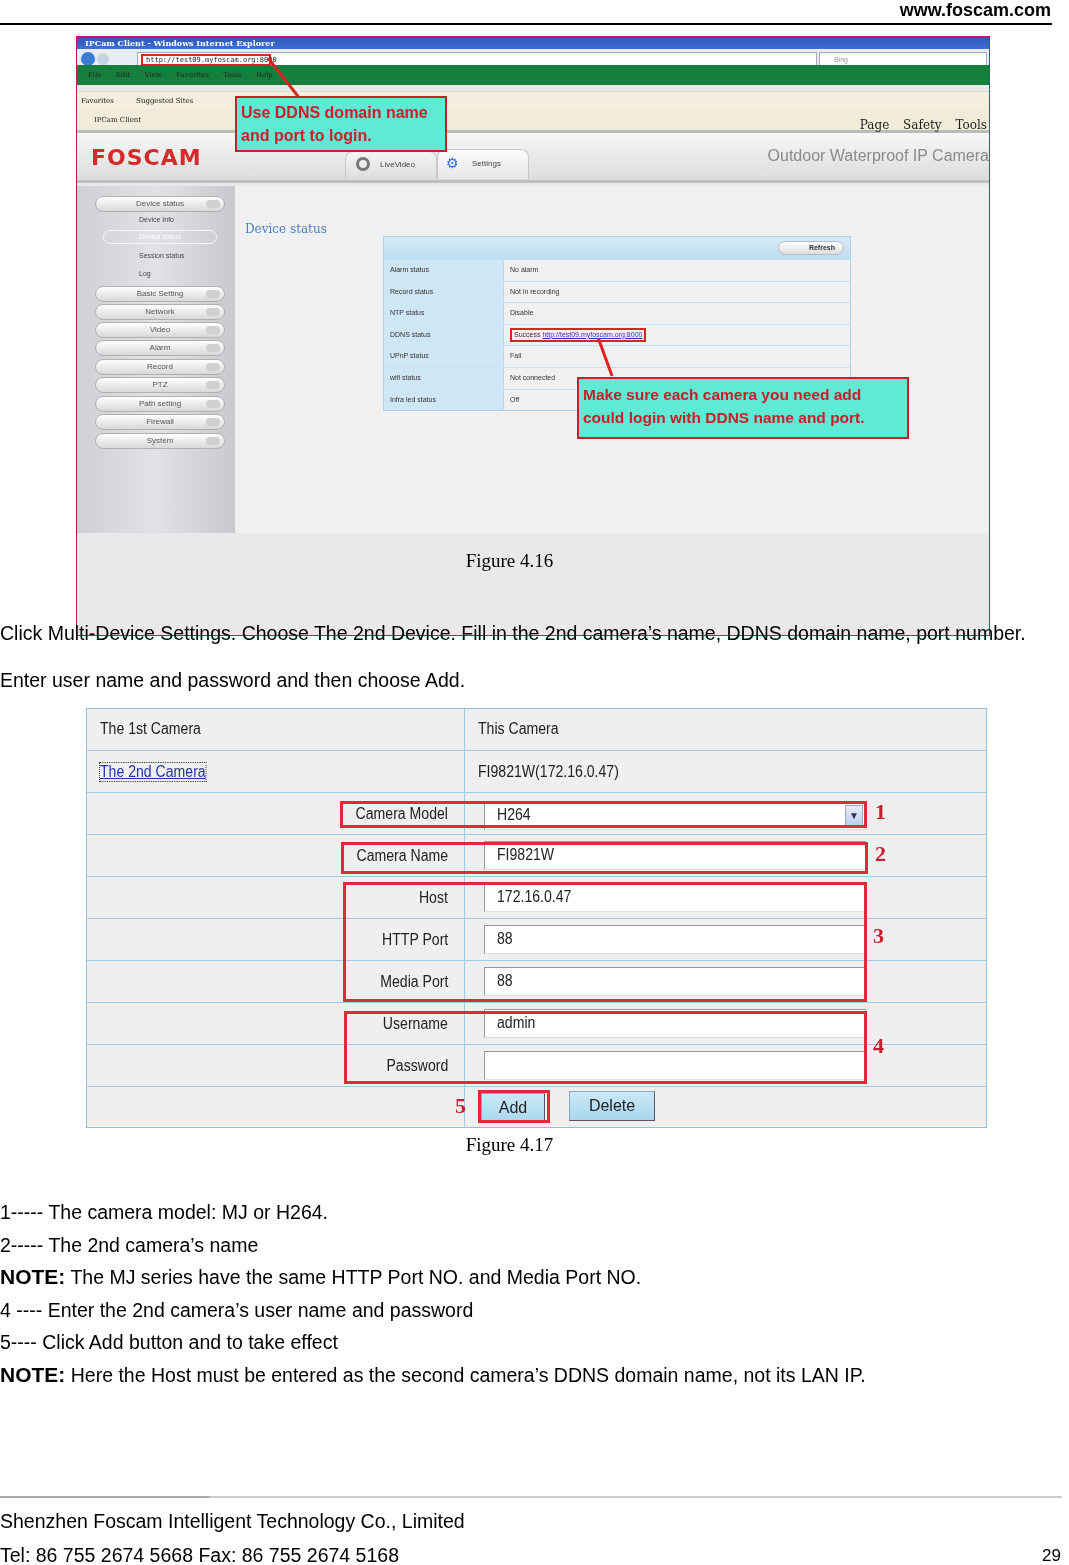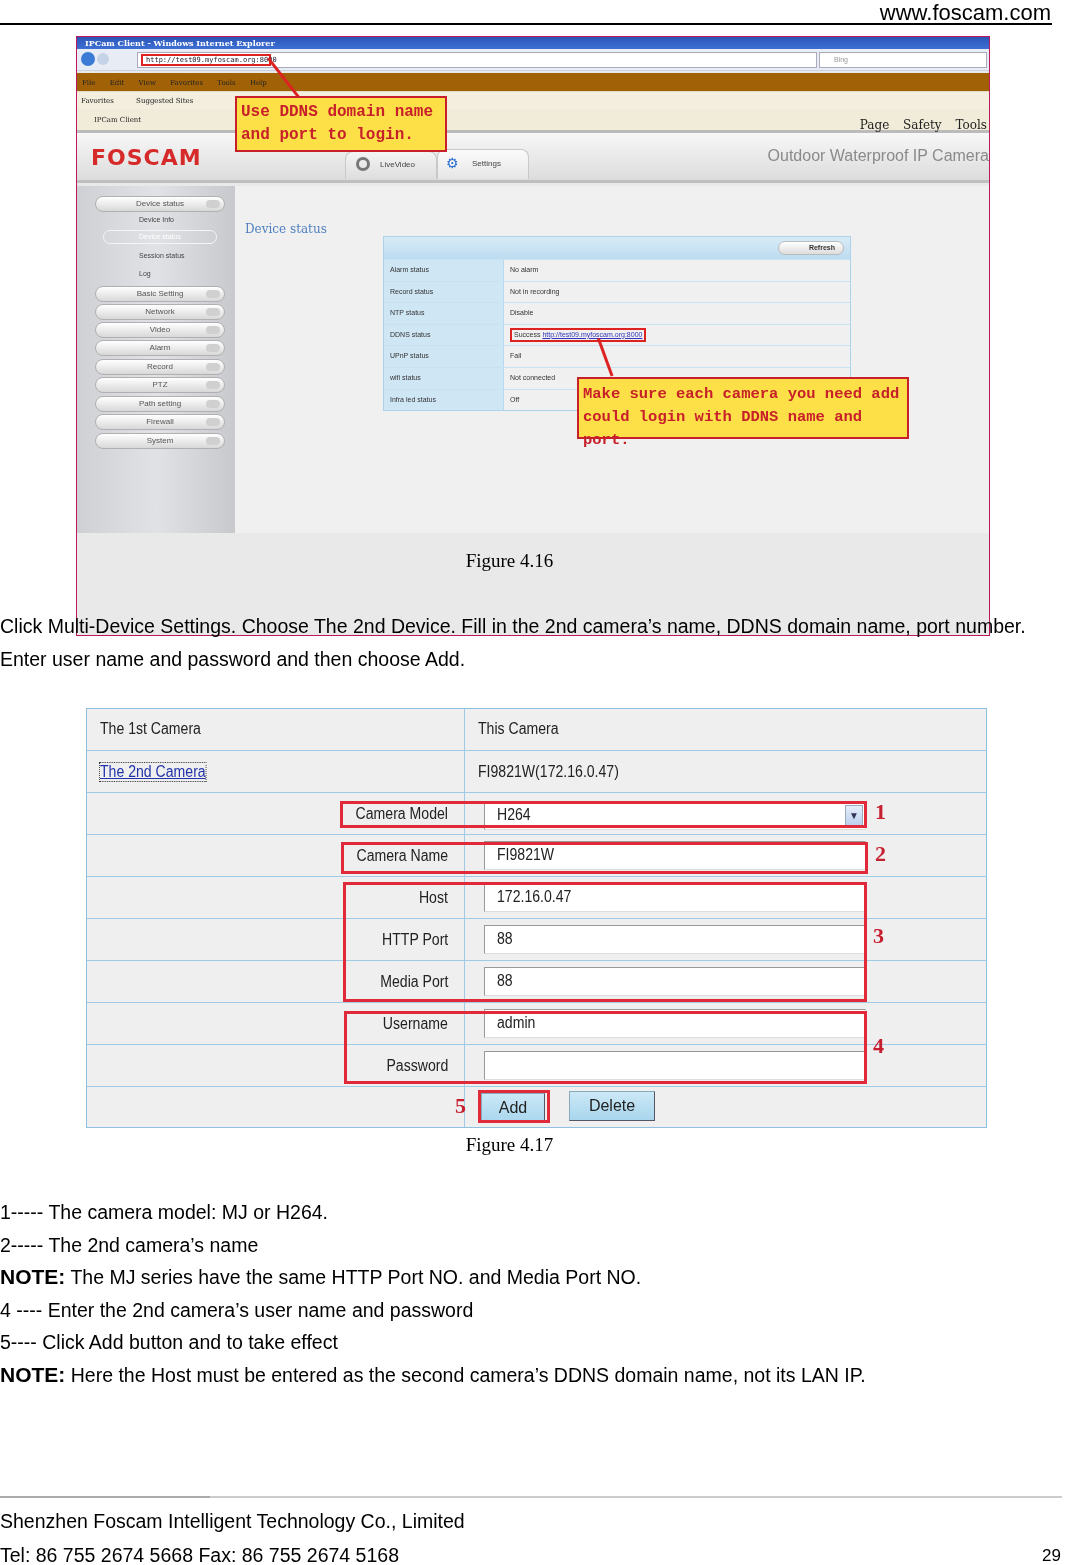--- a/index.html
+++ b/index.html
@@ -1,27 +1,27 @@
 <!DOCTYPE html>
 <html><head>
 <meta charset="utf-8">
 <style>
 *{box-sizing:border-box;margin:0;padding:0}
 body{width:1069px;height:1565px;background:#fff;position:relative;font-family:"Liberation Sans",sans-serif;color:#000;overflow:hidden}
 .abs{position:absolute}
-.site{right:18px;top:0;font-weight:normal;font-size:22px;}
+.site{right:18px;top:0;font-weight:bold;font-size:18px;}
 .topline{left:0;top:23px;width:1052px;height:2px;background:#000}
 
 .fig1{left:76px;top:36px;width:914px;height:600px;background:#e9e9e9;overflow:hidden;border:1px solid #be185d}
 .ie-title{left:0;top:0;width:914px;height:12px;background:linear-gradient(#2b56b7,#3d6fd4);color:#fff;font-size:8px;font-weight:bold;padding-left:8px;line-height:12px;font-family:"DejaVu Serif",serif}
 .ie-addr{left:0;top:12px;width:914px;height:22px;background:#e8edf5;border-bottom:1px solid #c9d3e3}
 .ie-url{left:64px;top:5px;width:130px;height:12px;border:2px solid #d22;background:#fff;font-size:7px;line-height:9px;padding-left:3px;font-family:"DejaVu Sans Mono",monospace;color:#223}
 .ie-addrbox{left:60px;top:3px;width:680px;height:16px;background:#fff;border:1px solid #aab}
 .ie-search{left:742px;top:3px;width:168px;height:16px;background:#fff;border:1px solid #aab;font-size:7px;color:#999;padding-left:14px;line-height:14px}
-.ie-menu{left:0;top:36px;width:914px;height:20px;background:#a16207;font-size:7px;line-height:20px;padding-left:5px;font-family:"DejaVu Serif",serif;color:#222}
+.ie-menu{left:0;top:28px;width:914px;height:20px;background:#15803d;font-size:7px;line-height:20px;padding-left:11px;font-family:"DejaVu Serif",serif;color:#222}
 .ie-menu span{margin-right:12px}
 .ie-fav{left:0;top:54px;width:914px;height:18px;background:#f3eedd;border-top:1px solid #e0d9c3;font-size:7px;line-height:18px;padding-left:4px;font-family:"DejaVu Serif",serif;color:#222}
 .ie-tab{left:0;top:72px;width:914px;height:24px;background:#f1ecd9;border-bottom:3px solid #bbb;font-size:7px;line-height:22px;padding-left:17px;font-family:"DejaVu Serif",serif;color:#222}
 .ie-tools{right:4px;top:5px;font-size:12px}
 .ie-tools span{margin-left:10px}
 .app-head{left:0;top:96px;width:914px;height:50px;background:linear-gradient(#f7f7f7,#dcdcdc);border-bottom:3px solid #bfbfbf}
 .logo{left:14px;top:12px;font-size:22px;font-weight:bold;color:#d62a2a;letter-spacing:1px;font-family:"DejaVu Sans",sans-serif}
 .tab-live{left:268px;top:18px;width:92px;height:28px;background:linear-gradient(#f4f4f4,#dedede);border:1px solid #c8c8c8;border-bottom:none;border-radius:8px 8px 0 0;font-size:8px;color:#444;line-height:26px;padding-left:34px}
 .tab-set{left:360px;top:16px;width:92px;height:30px;background:linear-gradient(#fbfbfb,#e6e6e6);border:1px solid #c8c8c8;border-bottom:none;border-radius:8px 8px 0 0;font-size:8px;color:#444;line-height:28px;padding-left:34px}
 .cam-icon{left:10px;top:5px;width:14px;height:14px;border-radius:50%;border:3px solid #777}
@@ -35,26 +35,26 @@
 .content{left:158px;top:149px;width:756px;height:347px;background:#f0f0f0}
 .ds-title{left:10px;top:36px;font-size:12px;color:#4f7fbf;font-family:"DejaVu Serif",serif}
 .ds-table{left:148px;top:50px;width:468px;border:1px solid #aed2ea}
 .ds-head{height:22px;background:linear-gradient(#d8ebf7,#bcdcf0);position:relative}
 .refresh{position:absolute;right:6px;top:4px;width:66px;height:14px;border-radius:7px;background:linear-gradient(#fff,#ddd);border:1px solid #bbb;font-size:7px;font-weight:bold;color:#333;text-align:right;padding-right:8px;line-height:12px}
 .ds-row{display:flex;height:21.6px;border-top:1px solid #c7e2f3}
 .ds-k{width:120px;background:#cfe6f5;font-size:7px;color:#333;padding-left:6px;line-height:20px;border-right:1px solid #b7d8ee}
 .ds-v{flex:1;background:#f0f0f0;font-size:7px;color:#333;padding-left:6px;line-height:20px}
 .ddns-hl{display:inline-block;border:2px solid #d22;line-height:10px;padding:0 2px}
 .ddns-link{color:#3333bb;text-decoration:underline}
-.callout{background:#fde047;border:2px solid #c8202a;color:#c8202a;font-family:Liberation Mono, monospace;font-weight:bold}
+.callout{background:#5eead4;border:2px solid #c8202a;color:#c8202a;font-family:Liberation Sans, sans-serif;font-weight:bold}
 .call1{left:158px;top:59px;width:212px;height:56px;font-size:16px;line-height:23px;padding:3px 4px}
 .call2{left:500px;top:340px;width:332px;height:62px;font-size:15.5px;line-height:23px;padding:4px 4px}
 .arrow-line{background:#d22;transform-origin:0 0}
 .caption{font-family:"Liberation Serif",serif;font-size:19px;width:1069px;text-align:center;left:-25px}
-.para{left:0;font-size:19.5px;line-height:33px;width:1069px}
+.para{left:0;font-size:19.5px;line-height:47px;width:1069px}
 
 .fig2{left:86px;top:708px;width:901px;height:420px;border:1px solid #8fc0e0;background:#efefef;font-family:"Liberation Sans",sans-serif}
 .frow{position:absolute;left:0;width:899px;height:42px;border-bottom:1px solid #9fcbe6}
 .fdiv{position:absolute;left:377px;top:0;width:1px;height:418px;background:#9fcbe6}
 .ftext{position:absolute;font-size:16px;color:#222;transform:scaleX(0.88);transform-origin:0 50%}
 .flabel{position:absolute;right:538px;font-size:16px;color:#222;transform:scaleX(0.88);transform-origin:100% 50%}
 .finput{position:absolute;left:397px;width:382px;height:29px;background:#fff;border:1px solid #999;border-right-color:#ddd;border-bottom-color:#ddd;font-size:16px;padding-left:12px;line-height:26px;color:#222}
 .finput span{display:inline-block;transform:scaleX(0.88);transform-origin:0 50%}
 .redbox{position:absolute;border:3px solid #e02a3a}
 .num{position:absolute;font-family:"Liberation Serif",serif;font-weight:bold;font-size:22px;color:#c62030}

